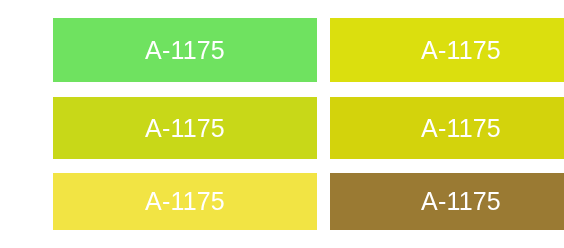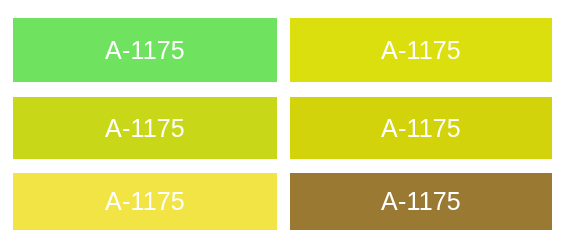--- a/index.html
+++ b/index.html
@@ -10,20 +10,21 @@
     width: 564px;
     height: 248px;
     background: #ffffff;
     font-family: "Liberation Sans", sans-serif;
     overflow: hidden;
   }
   .swatch-grid {
     position: relative;
     width: 456px;
     height: 248px;
+    margin-left: 40px;
   }
   .swatch {
     position: absolute;
     display: flex;
     align-items: center;
     justify-content: center;
     box-sizing: border-box;
   }
   .swatch-label {
     color: #ffffff;

